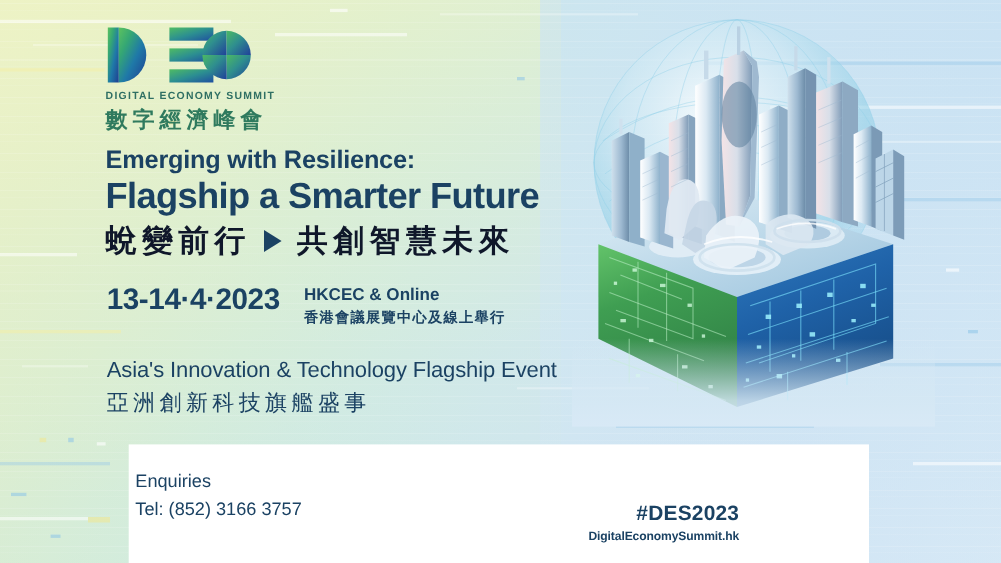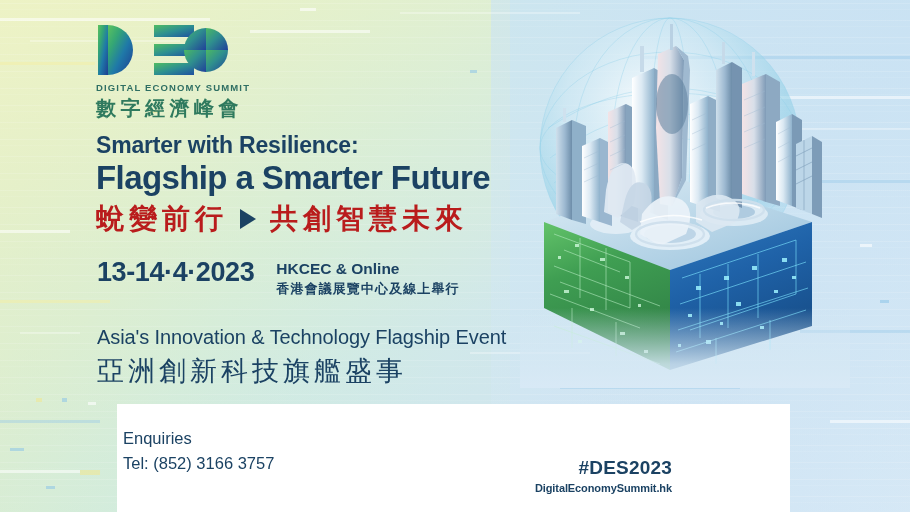--- a/index.html
+++ b/index.html
@@ -88,21 +88,21 @@
   .h-line1 {
     font-size:23px; font-weight:bold; color:#1b4263;
     letter-spacing:-.2px; line-height:1.15;
   }
   .h-line2 {
     font-size:33px; font-weight:bold; color:#1b4263;
     letter-spacing:-.6px; line-height:1.18; margin-top:1px;
   }
   .h-zh {
     margin-top:4px;
-    font-size:28px; font-weight:bold; color:#b91c1c;
+    font-size:28px; font-weight:bold; color:#0f172a;
     letter-spacing:5px; line-height:1.2;
     font-family:"DejaVu Sans", sans-serif;
     display:flex; align-items:center; gap:3px; white-space:nowrap;
   }
   .h-zh .tri {
     display:inline-block;
     width:0; height:0;
     border-top:10px solid transparent;
     border-bottom:10px solid transparent;
     border-left:16px solid #1b4263;
@@ -129,21 +129,21 @@
   }
 
   
   #tagline { position:absolute; left:97px; top:325px; }
   .tag-en {
     font-size:20px; color:#1b4263; font-weight:normal;
     letter-spacing:-.1px; line-height:1.25; white-space:nowrap;
   }
   .tag-zh {
     margin-top:4px;
-    font-size:27px; color:#1b4263; font-weight:normal;
+    font-size:20px; color:#1b4263; font-weight:normal;
     letter-spacing:4px; line-height:1.25;
     font-family:"DejaVu Sans", sans-serif; white-space:nowrap;
   }
 
   
   #artwork {
     position:absolute; left:520px; top:8px;
     width:330px; height:380px;
   }
   #artwork svg { width:100%; height:100%; display:block; }
@@ -456,21 +456,21 @@
           <path d="M120 214 Q150 202 182 212"></path>
           <path d="M186 200 Q212 190 240 200"></path>
         </g>
       </g>
 
       <rect x="0" y="300" width="330" height="80" fill="url(#fade)"></rect>
     </svg>
   </div>
 
   <div id="headline">
-    <div class="h-line1">Smarter with Resilience:</div>
+    <div class="h-line1">Emerging with Resilience:</div>
     <div class="h-line2">Flagship a Smarter Future</div>
     <div class="h-zh">
       <span>蛻變前行</span>
       <span class="tri"></span>
       <span>共創智慧未來</span>
     </div>
   </div>
 
   <div id="daterow">
     <div class="date-big">13-14·4·2023</div>

